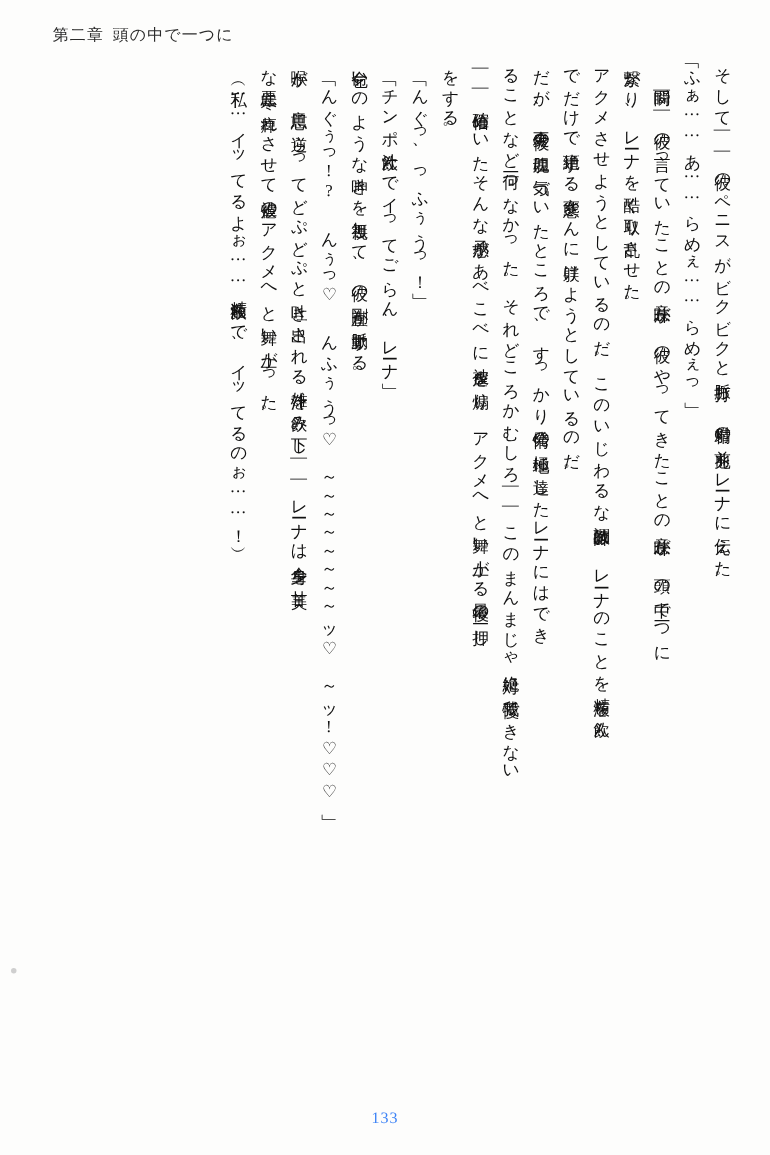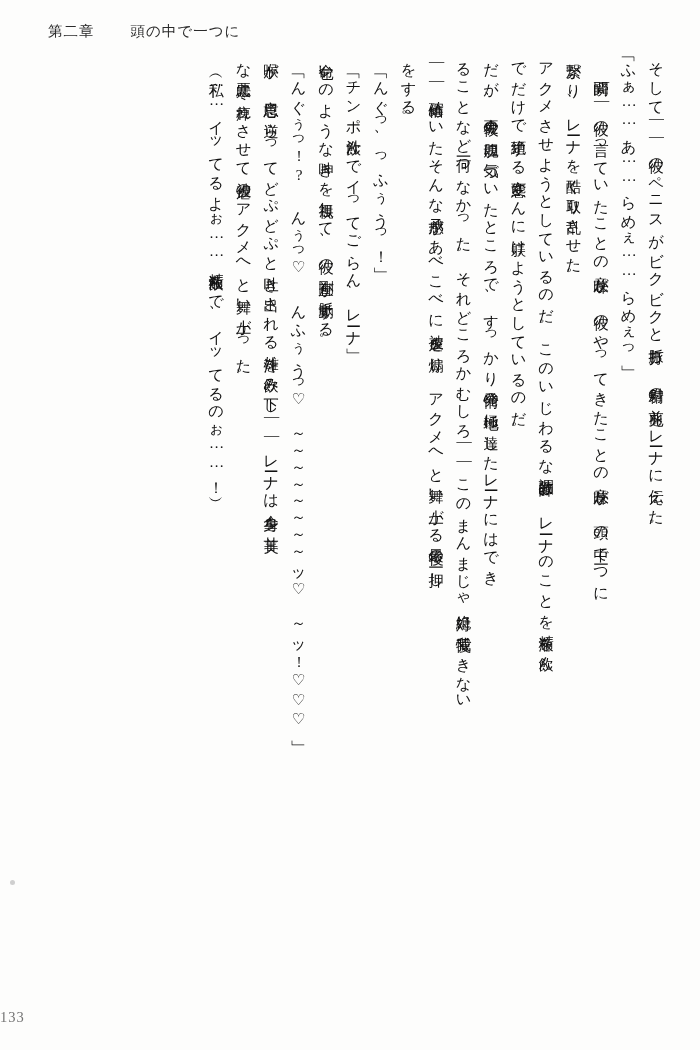--- a/index.html
+++ b/index.html
@@ -23,21 +23,21 @@
   }
   
   .header {
     position: absolute;
     top: 18px;
     left: 48px;
     right: 64px;
     height: 26px;
     display: flex;
     align-items: center;
-    gap: 36px;
+    gap: 8px;
     font-size: 14.5px;
     letter-spacing: 1px;
     color: #2a2a2a;
   }
   .header .chap-num { white-space: nowrap; }
   .header .chap-title { white-space: nowrap; }
 
   
   .body-area {
     position: absolute;
@@ -66,23 +66,24 @@
   }
   .vline.indent {
     padding-top: 17px;
   }
   
   .folio {
     position: absolute;
     bottom: 24px;
     left: 0;
     right: 0;
+    text-align: center;
     font-size: 14.5px;
     letter-spacing: 1px;
-    color: #737373;
+    color: #3b82f6;
     margin-top: 16px;
   }
   .edge-mark {
     position: absolute;
     left: 10px;
     top: 880px;
     width: 5px;
     height: 5px;
     background: #cfcfcf;
     border-radius: 50%;

